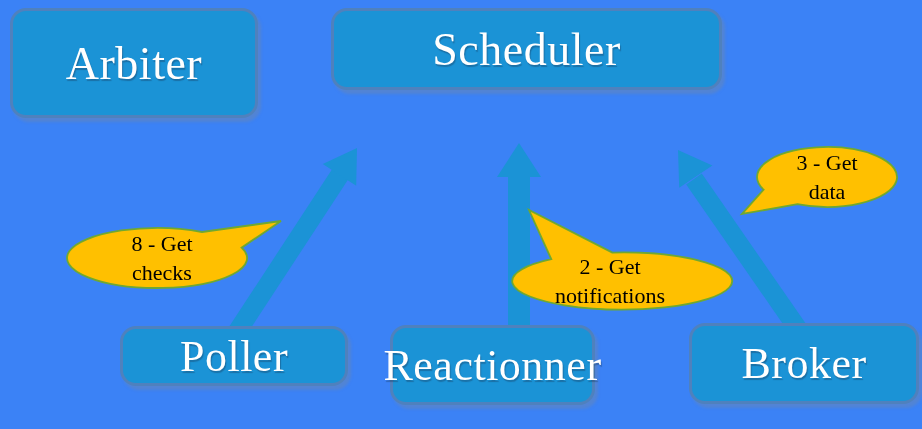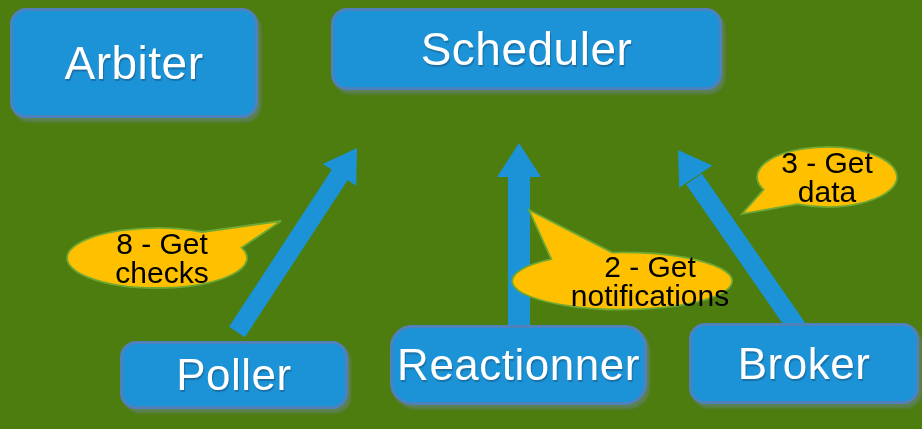--- a/index.html
+++ b/index.html
@@ -1,22 +1,22 @@
 <!DOCTYPE html>
 <html style="--node-fill: #1B93D6; --node-border: #4F81BD; --node-text: #ffffff; --bubble-text: #000000;"><head>
 <meta charset="utf-8">
 <style>
   html, body { margin: 0; padding: 0; background: #ffffff; }
   .stage {
     position: relative;
     width: 922px;
     height: 429px;
-    background: #4d7c0f;
+    background: #3b82f6;
     overflow: hidden;
-    font-family: Liberation Sans, sans-serif;
+    font-family: Liberation Serif, serif;
   }
   .layer-svg {
     position: absolute;
     left: 0; top: 0;
     z-index: 1;
   }
   .node {
     position: absolute;
     z-index: 2;
     display: flex;
@@ -28,37 +28,37 @@
     background: var(--node-fill, #1B93D6);
     color: var(--node-text, #ffffff);
     letter-spacing: 0.5px;
     box-shadow: 3px 4px 3px rgba(110, 135, 170, 0.45);
     text-shadow: 1px 2px 1px rgba(25, 60, 95, 0.40);
   }
   .node-lg { font-size: 46px; }
   .node-sm { font-size: 44px; }
   .node-arbiter     { left: 10px;  top: 8px;   width: 248px; height: 110px; }
   .node-scheduler   { left: 331px; top: 8px;   width: 391px; height: 82px; }
-  .node-poller      { left: 120px; top: 341px; width: 228px; height: 68px; }
-  .node-reactionner { left: 390px; top: 325px; width: 257px; height: 80px; border-radius: 22px; }
+  .node-poller      { left: 120px; top: 326px; width: 228px; height: 60px; }
+  .node-reactionner { left: 390px; top: 325px; width: 205px; height: 80px; }
   .node-broker      { left: 689px; top: 323px; width: 230px; height: 81px; }
   .callout-label {
     position: absolute;
     z-index: 3;
     display: flex;
     align-items: center;
     justify-content: center;
     text-align: center;
-    font-size: 30px;
+    font-size: 22px;
     line-height: 29px;
     color: var(--bubble-text, #000000);
     white-space: pre-line;
   }
   .callout-label-1 { left: 72px;  top: 228px; width: 180px; height: 60px; }
-  .callout-label-2 { left: 540px; top: 251px; width: 220px; height: 60px; }
+  .callout-label-2 { left: 500px; top: 251px; width: 220px; height: 60px; }
   .callout-label-3 { left: 757px; top: 147px; width: 140px; height: 60px; }
 </style>
 </head>
 <body>
 
 <div class="stage">
 
   <svg class="layer-svg" width="922" height="429" viewBox="0 0 922 429">
 
     <g>

